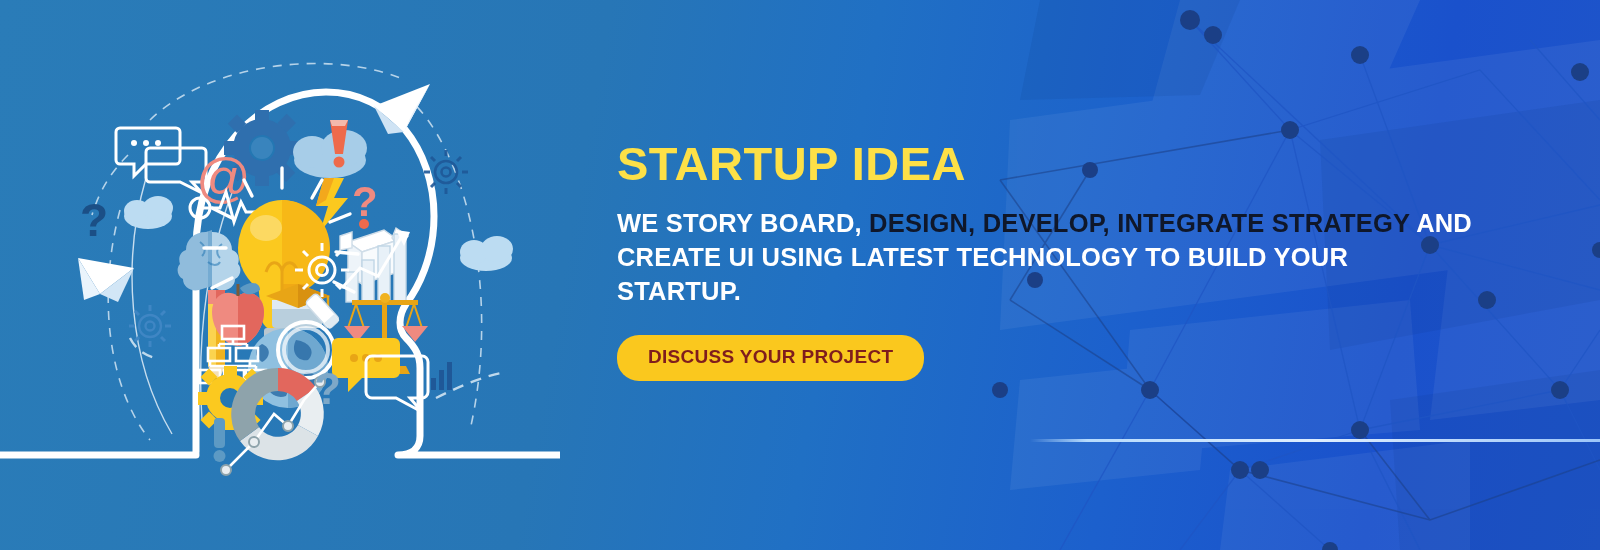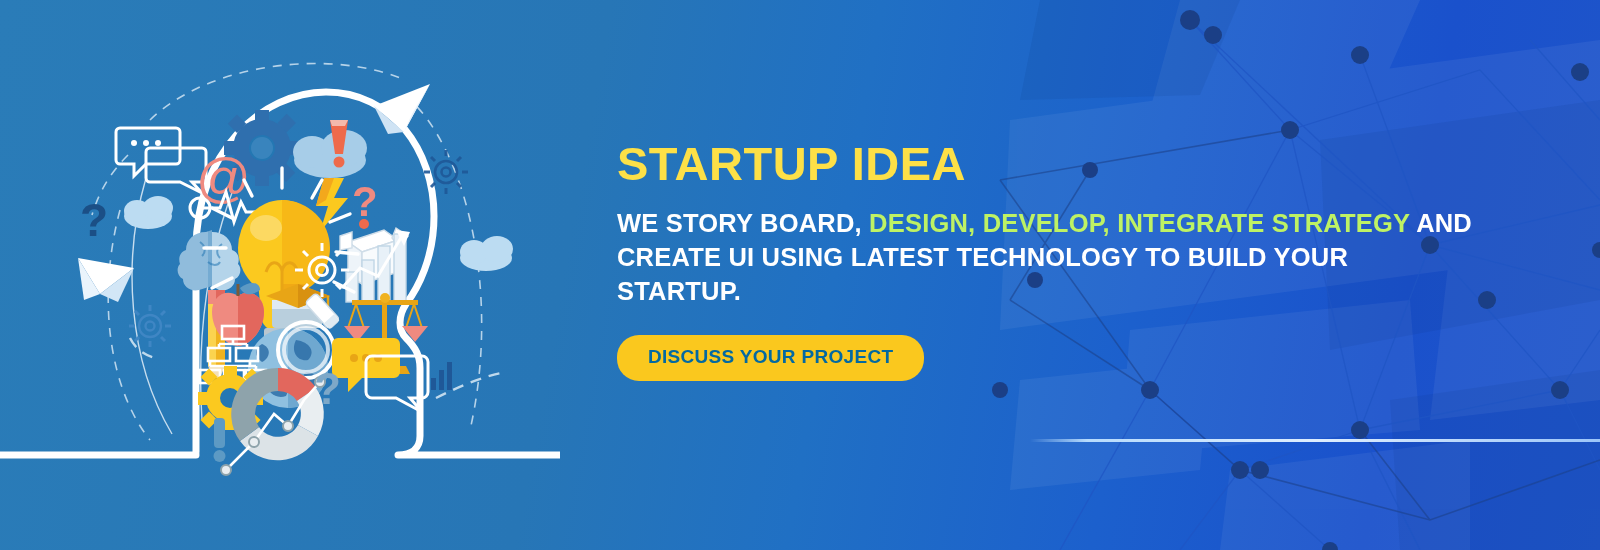--- a/index.html
+++ b/index.html
@@ -57,30 +57,30 @@
   #subhead {
     margin-top: 18px;
     font-size: 25.5px;
     font-weight: bold;
     letter-spacing: 0.2px;
     line-height: 1.33;
     color: #ffffff;
     text-transform: uppercase;
     max-width: 862px;
   }
-  #subhead .hl { color: #bef264; }
+  #subhead .hl { color: #0f172a; }
 
   #cta {
     display: inline-block;
     margin-top: 26px;
     padding: 11px 31px 13px 31px;
     border: none;
     border-radius: 22px;
     background: #fac81e;
-    color: #0369a1;
+    color: #7f1d1d;
     font-family: "Liberation Sans", sans-serif;
     font-size: 19px;
     font-weight: bold;
     letter-spacing: 0.3px;
     text-transform: uppercase;
     cursor: pointer;
     white-space: nowrap;
   }
 </style>
 </head>

